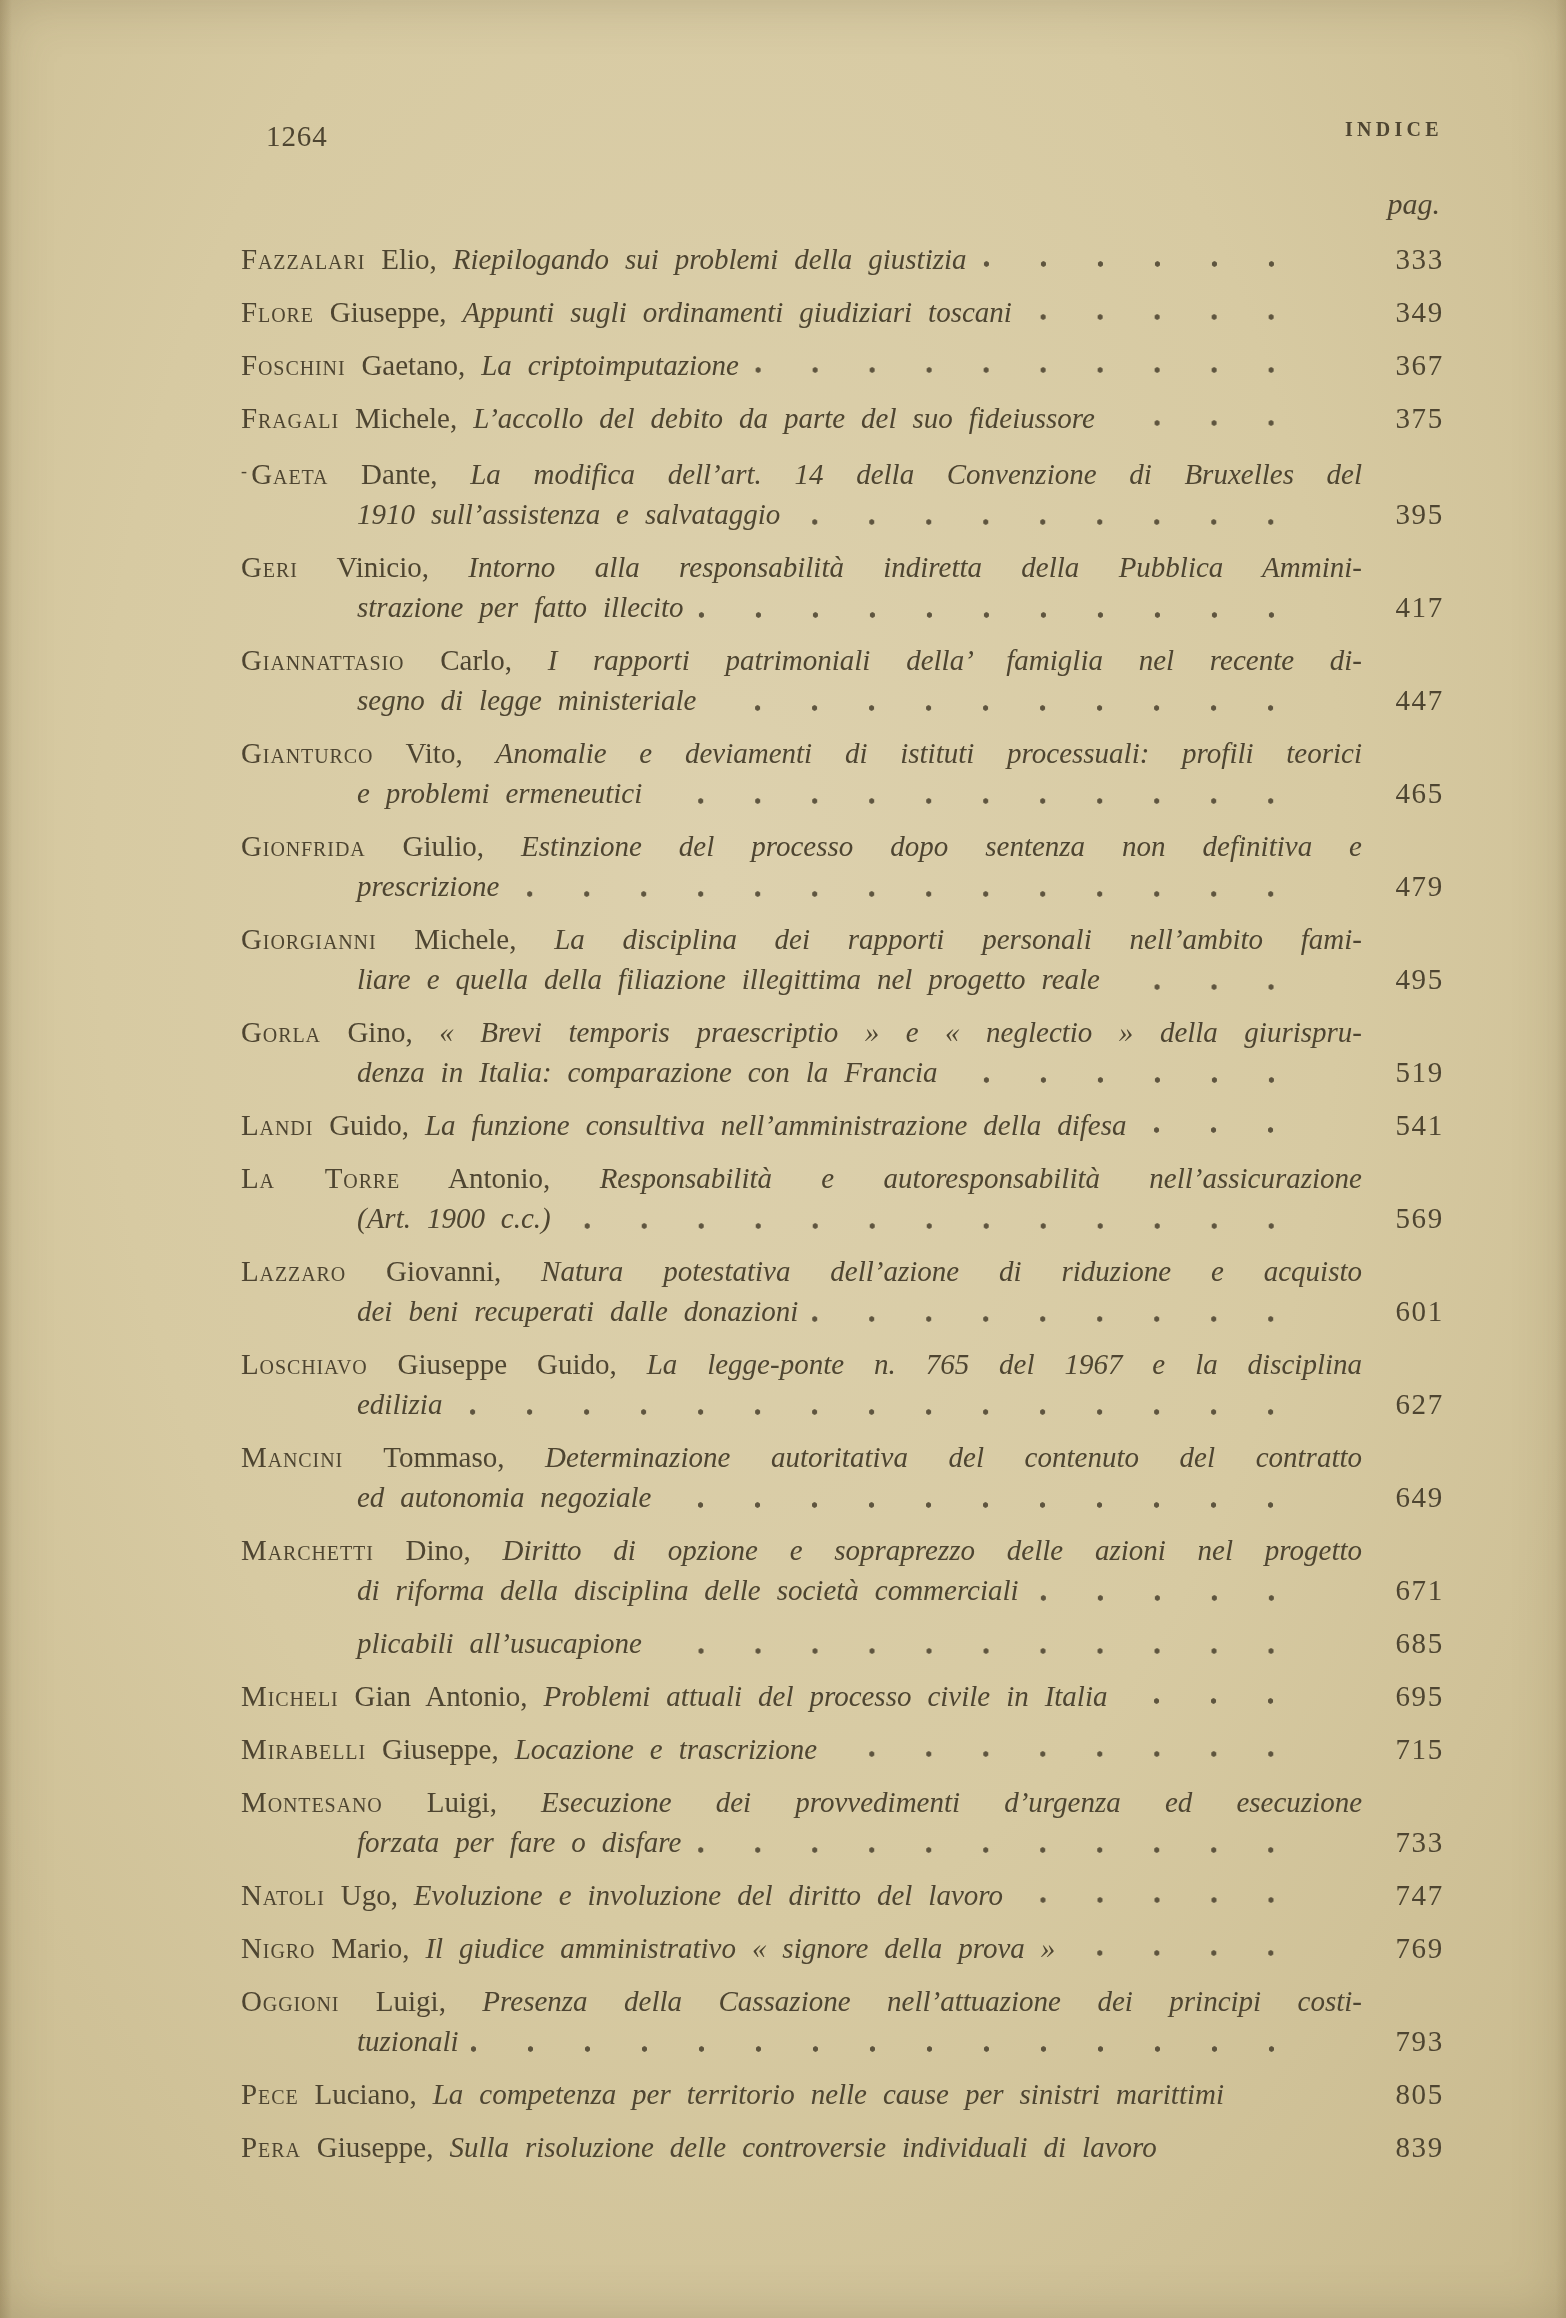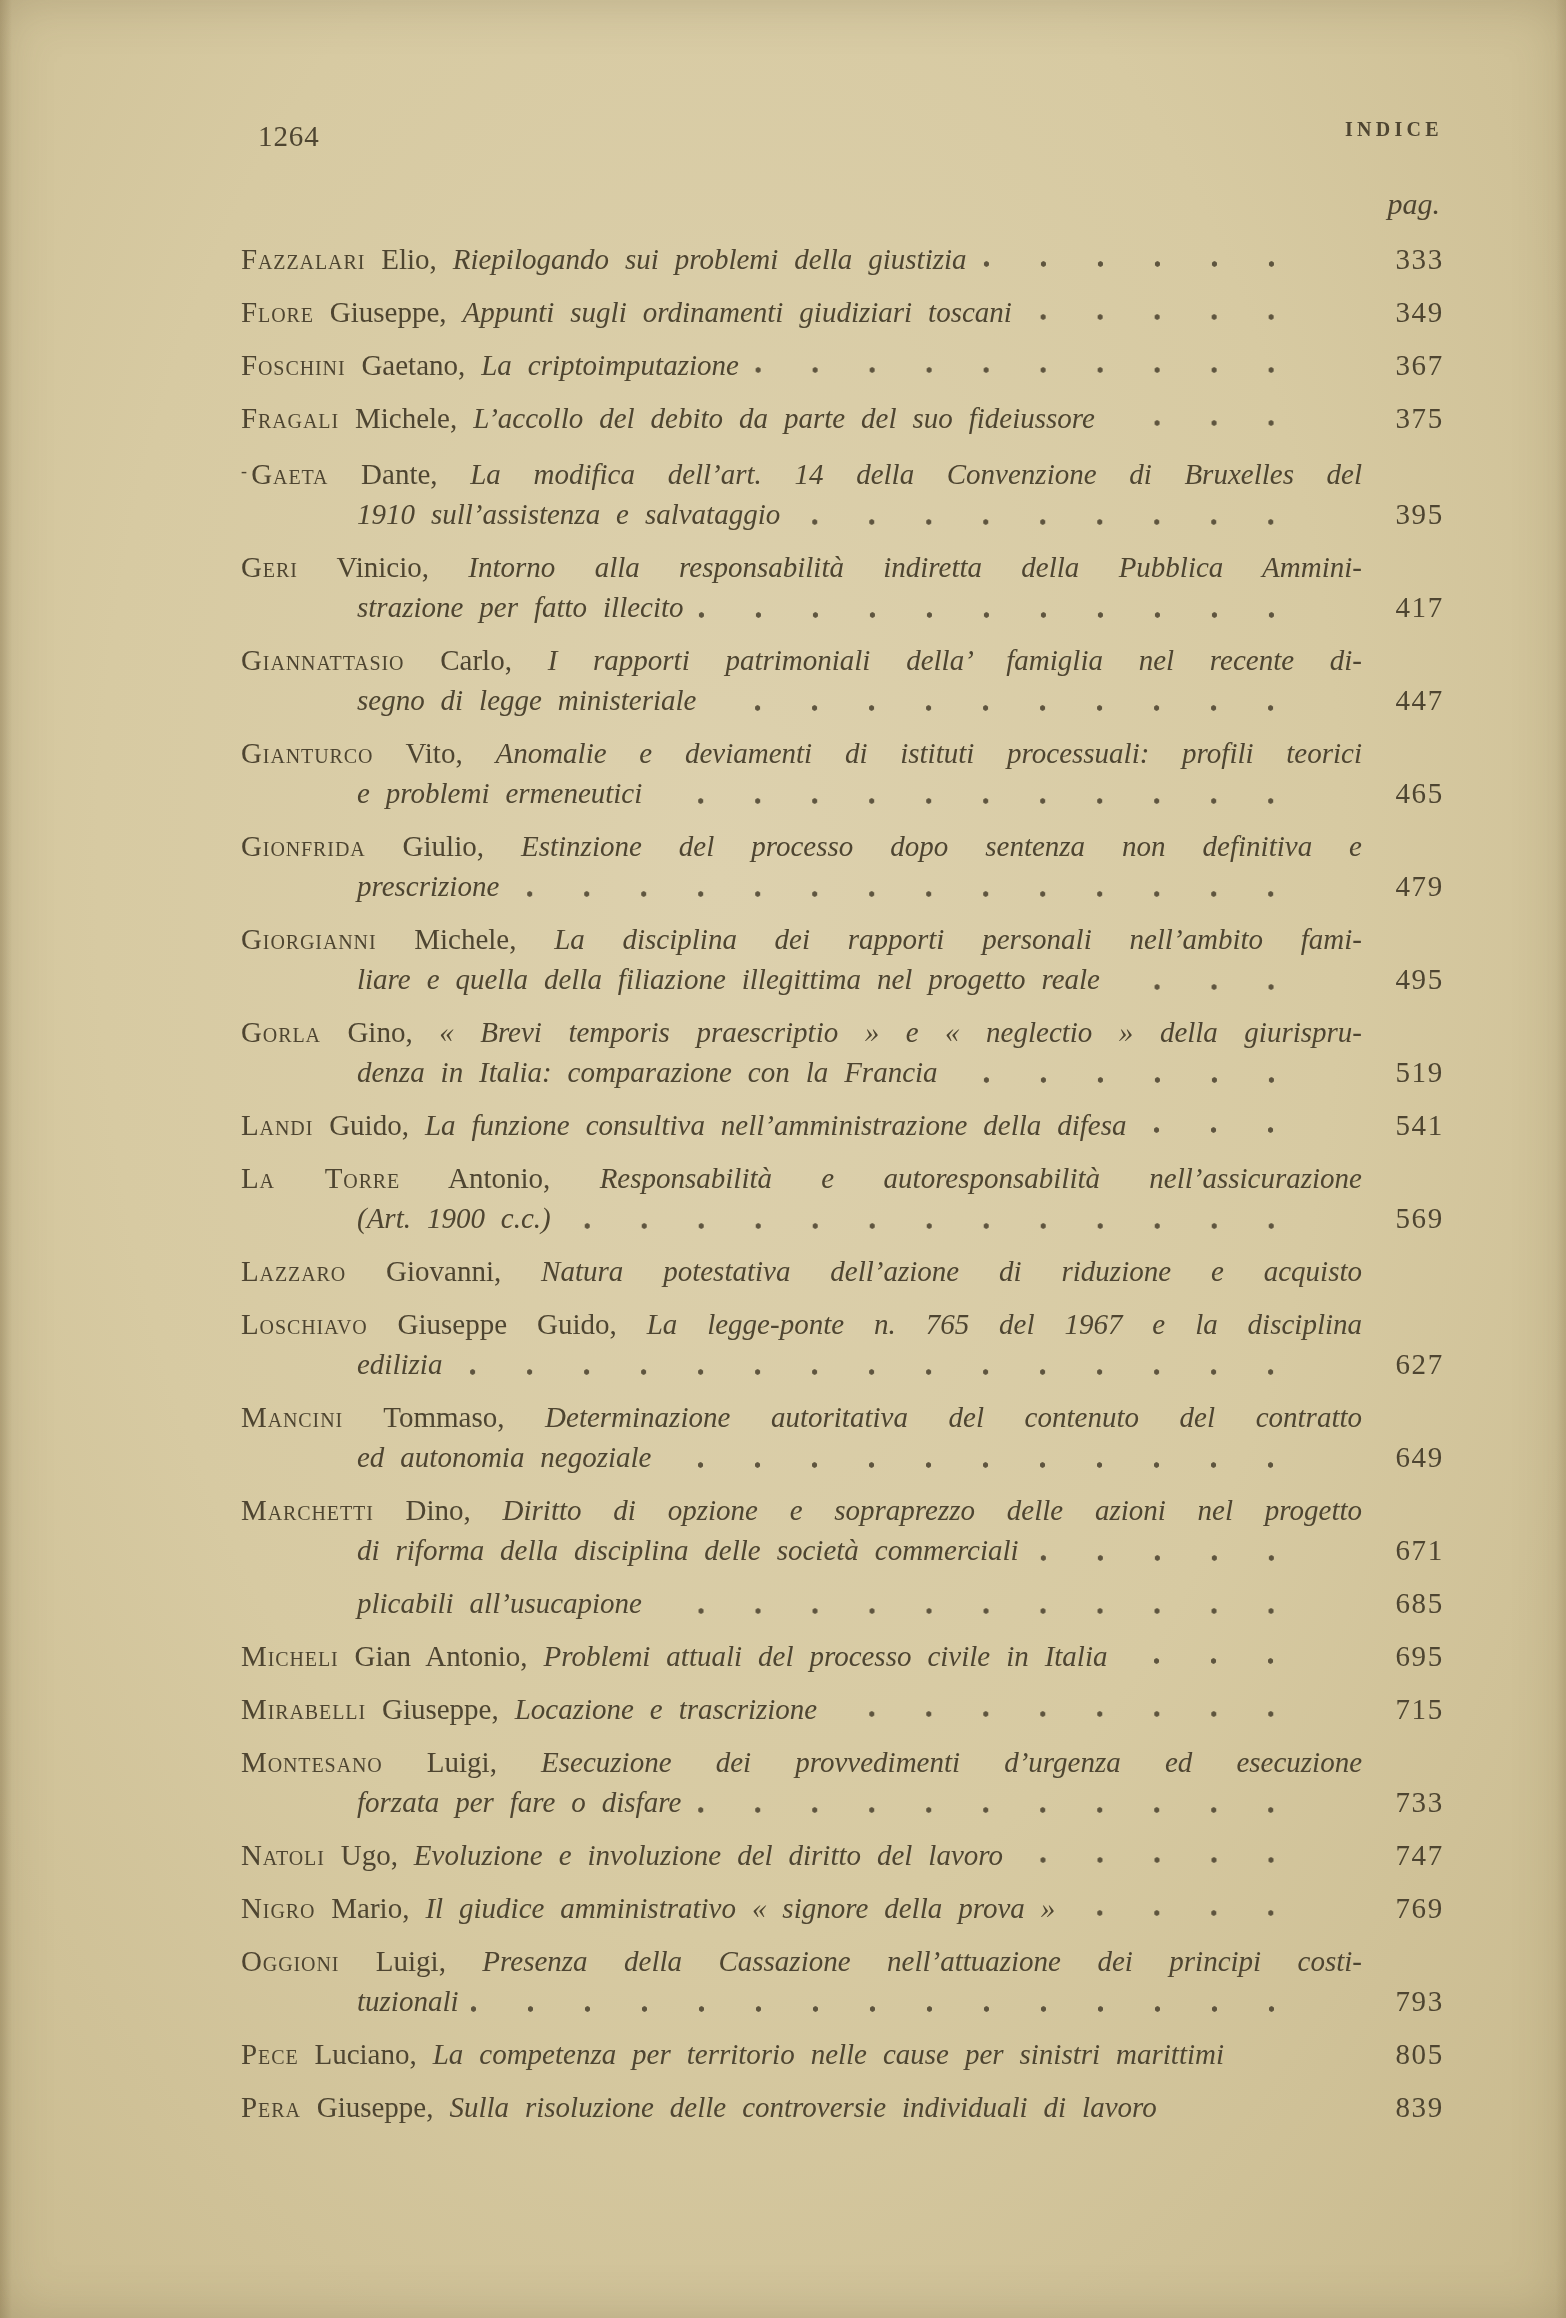--- a/index.html
+++ b/index.html
@@ -8,21 +8,21 @@
     width:1566px;height:2319px;
     font-family:"Liberation Serif", serif;
     color:#4e4531;
     background:
       linear-gradient(90deg, rgba(120,100,60,.28) 0px, rgba(120,100,60,0) 12px),
       linear-gradient(270deg, rgba(120,100,60,.16) 0px, rgba(120,100,60,0) 10.3px),
       radial-gradient(ellipse at 46% 38%, #ddd1ae 0%, #d7caa2 52%, #c8b98d 100%);
     box-shadow: inset 0 0 52px rgba(90,75,45,.25);
     overflow:hidden;
   }
-  .folio{position:absolute;left:258px;top:120px;font-size:29px;letter-spacing:0.9px;}
+  .folio{position:absolute;left:266px;top:120px;font-size:29px;letter-spacing:0.9px;}
   .hdr{position:absolute;right:123px;top:118px;font-size:20px;letter-spacing:4.3px;font-weight:bold;font-stretch:condensed;}
   .paglabel{position:absolute;right:126px;top:187px;font-size:30px;font-style:italic;}
   .entries{position:absolute;left:241px;top:239px;width:1203px;}
   .entry{margin-bottom:13px;font-size:29px;line-height:40px;word-spacing:0.30em;}
   .row{display:flex;align-items:baseline;}
   .row .text{flex:0 0 auto;white-space:nowrap;max-width:1074px;}
   .row.full{display:block;text-align:justify;text-align-last:justify;margin-right:82px;}
   .row.full .text{white-space:normal;}
   .row.cont{padding-left:116px;align-items:center;}
   .author{font-variant:small-caps;letter-spacing:0.9px;}
@@ -181,20 +181,25 @@
       <span class="leader"></span>
       <span class="pagenum">569</span>
     </div>
   </div>
       <div class="entry">
     <div class="row first full">
       <span class="text"><span class="author">Lazzaro</span> <span class="given">Giovanni,</span> <span class="title i">Natura potestativa dell’azione di riduzione e acquisto</span></span>
       
       
     </div>
+    <div class="row cont">
+      <span class="text"><span class="title i">dei beni recuperati dalle donazioni</span></span>
+      <span class="leader"></span>
+      <span class="pagenum">601</span>
+    </div>
   </div>
       <div class="entry">
     <div class="row first full">
       <span class="text"><span class="author">Loschiavo</span> <span class="given">Giuseppe Guido,</span> <span class="title i">La legge-ponte n. 765 del 1967 e la disciplina</span></span>
       
       
     </div>
     <div class="row cont">
       <span class="text"><span class="title i">edilizia</span></span>
       <span class="leader"></span>

